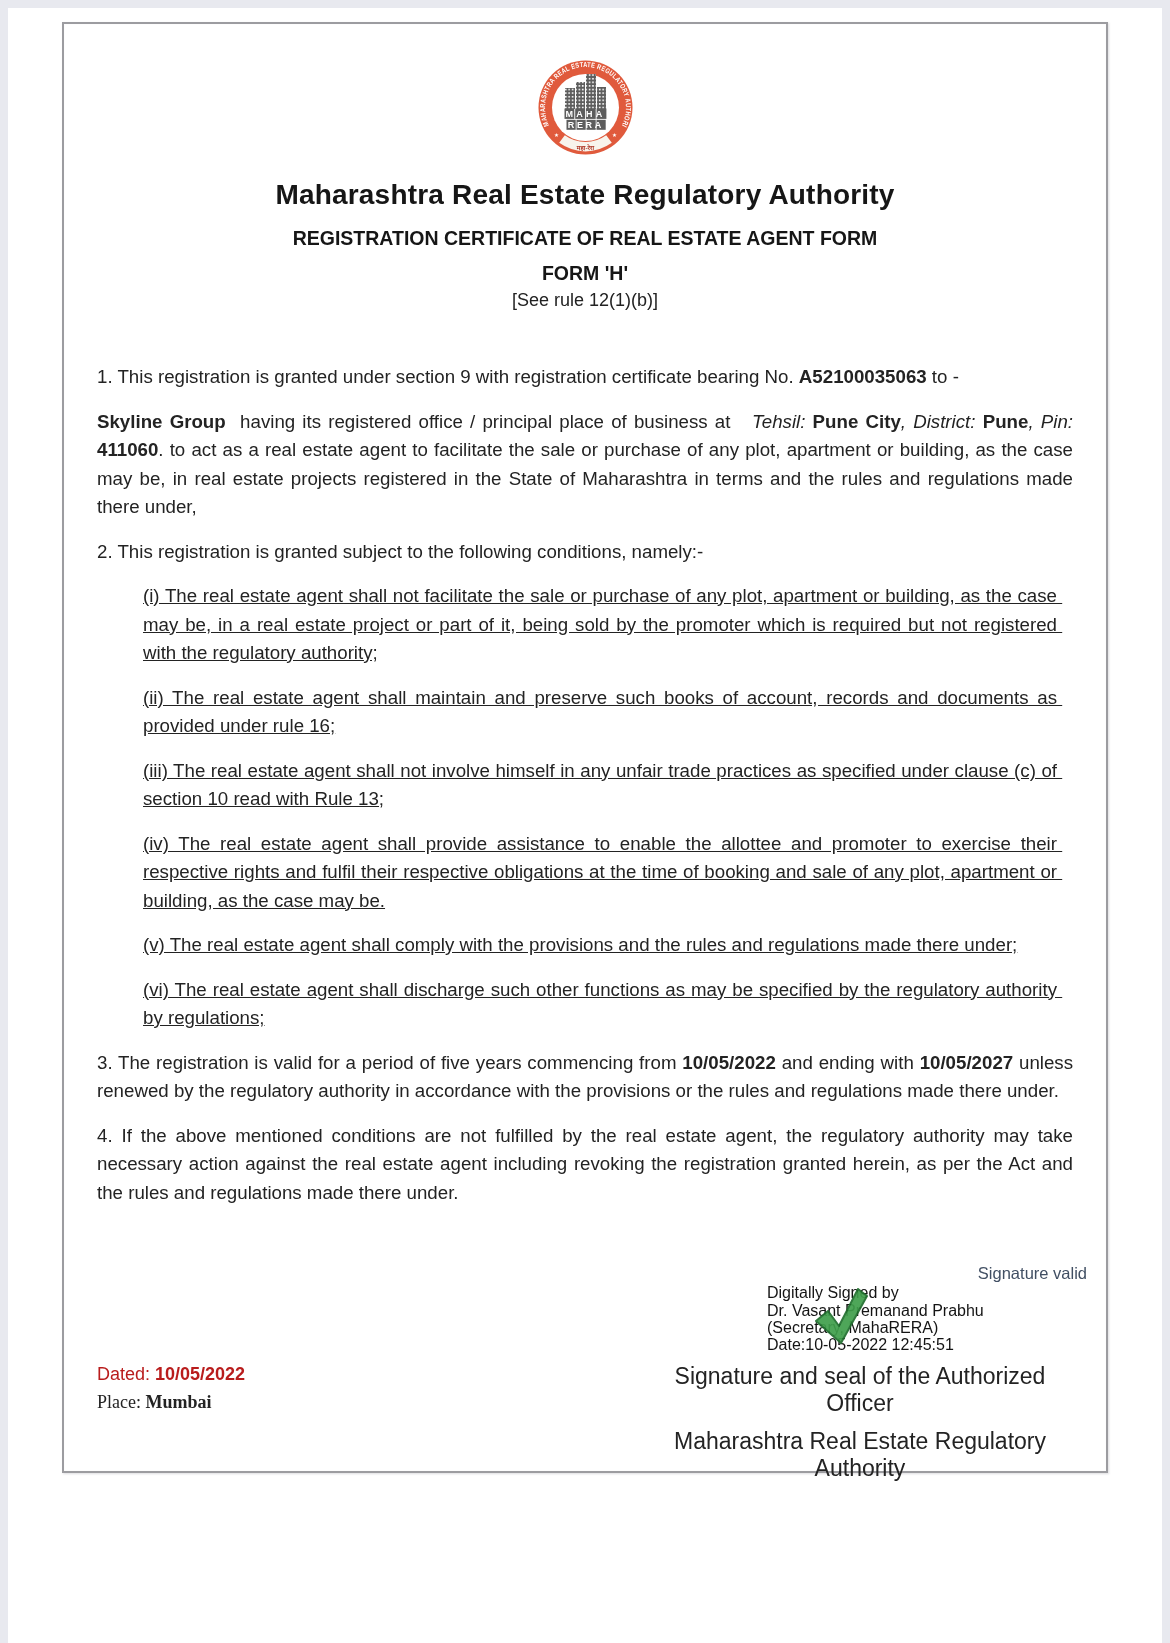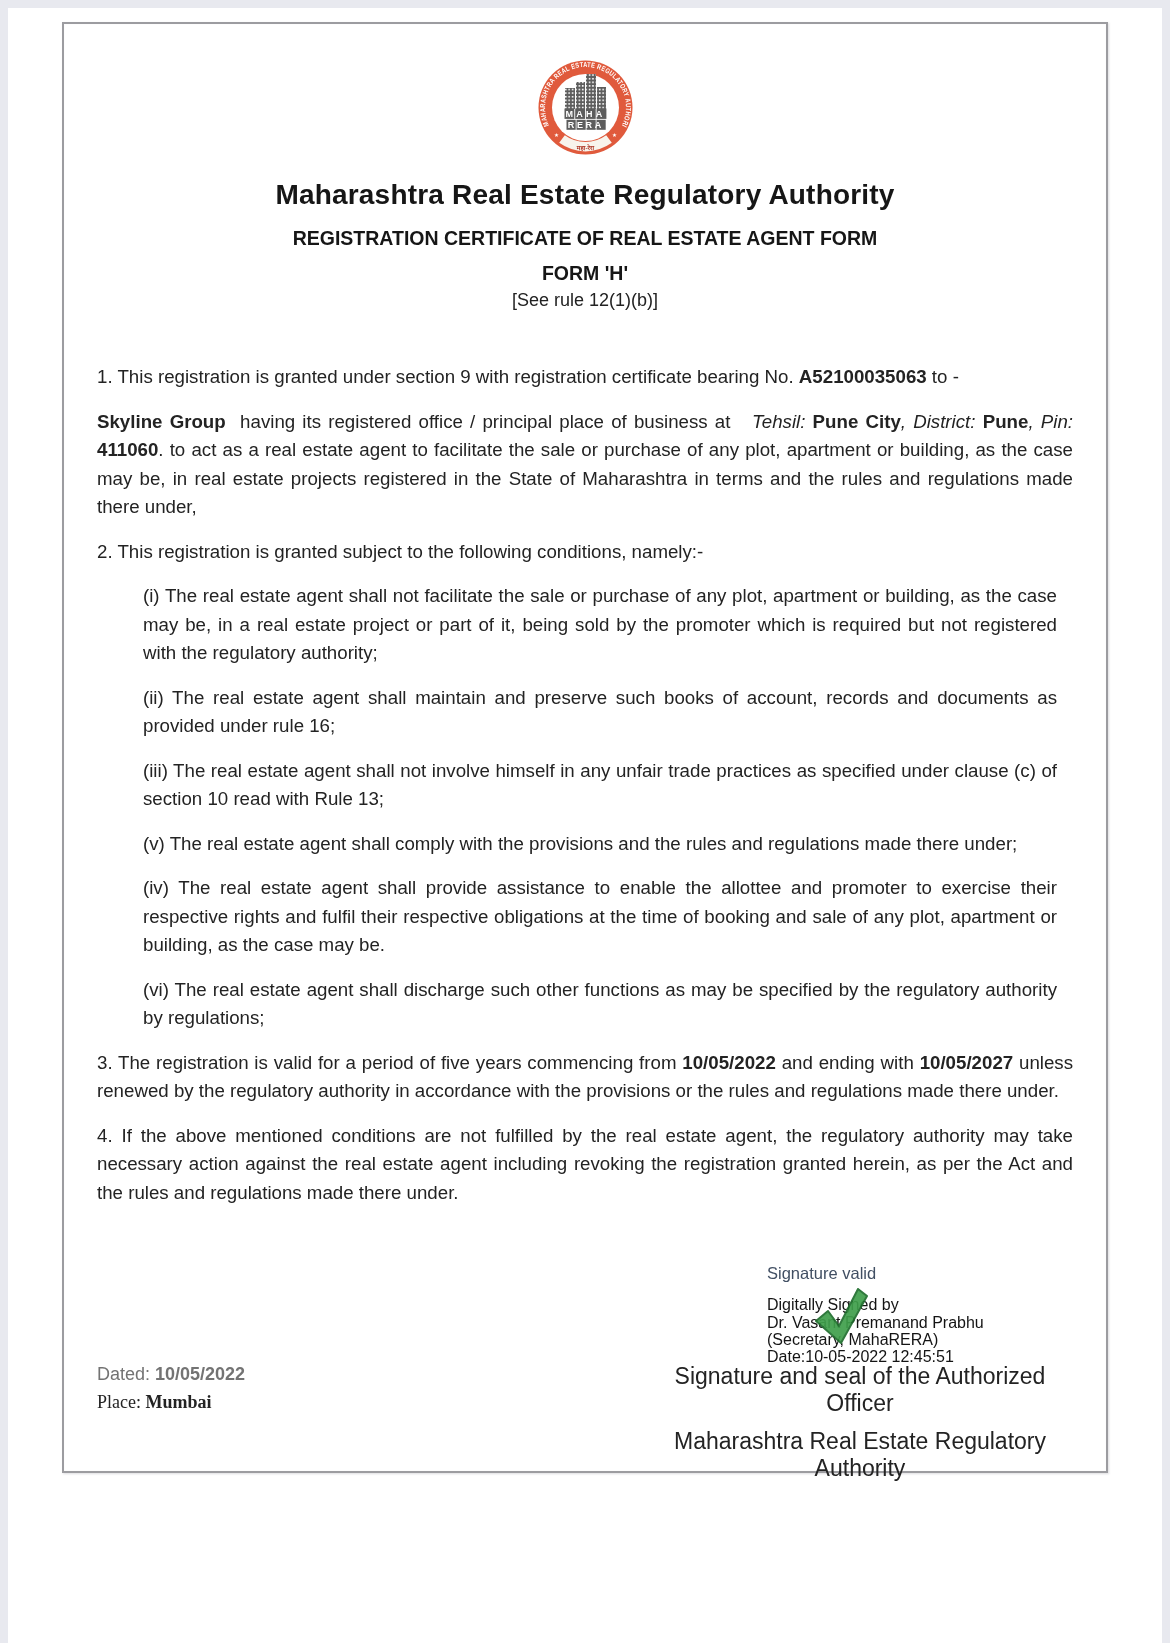--- a/index.html
+++ b/index.html
@@ -26,37 +26,37 @@
   }
   .subtitle1{margin-top:16px;text-align:center;font-size:19.5px;font-weight:bold;color:#161616;}
   .subtitle2{margin-top:12px;text-align:center;font-size:19.5px;font-weight:bold;color:#161616;}
   .rule-ref{margin-top:5px;text-align:center;font-size:18px;color:#222;}
   .body-text{
     margin:52px 33px 0 33px;
     font-size:18.7px;line-height:28.5px;text-align:justify;color:#232323;
   }
   .para{margin:16px 0 0 0;white-space:pre-wrap;}
   .para:first-child{margin-top:0;}
-  .cond{margin:16px 16px 0 46px;white-space:pre-wrap;}
+  .cond{margin:16px 16px 0 46px;white-space:pre-wrap;text-decoration:underline;}
   .b{font-weight:bold;}
   .i{font-style:italic;}
   .bi{font-weight:bold;}
   
   .sig-valid-block{
     position:absolute;left:703px;top:1241px;width:320px;
     font-size:16px;line-height:17.3px;color:#141414;
   }
-  .sig-valid-label{color:#414f63;font-size:16.5px;margin-bottom:14px;}
+  .sig-valid-label{color:#414f63;font-size:16.5px;margin-bottom:2px;text-align:right;}
   .check-icon{position:absolute;left:745px;top:1260px;}
   .officer-block{
     position:absolute;left:576px;top:1339px;width:440px;
     text-align:center;font-size:23px;color:#232323;
   }
   .officer-line2{margin-top:10.5px;}
-  .dated-line{position:absolute;left:33px;top:1340px;font-size:18px;color:#737373;}
+  .dated-line{position:absolute;left:33px;top:1340px;font-size:18px;color:#b91c1c;}
   .place-line{position:absolute;left:33px;top:1368px;font-size:18px;color:#232323;font-family:Liberation Serif, serif;}
 </style>
 </head>
 <body>
 
 <div class="sheet">
   <div class="cert-border">
 
     <div class="logo-wrap">
       <svg width="97" height="97" viewBox="0 0 97 97">
@@ -110,22 +110,22 @@
 
       <div class="para"><span>1. This registration is granted under section 9 with registration certificate bearing No. </span><span class="b">A52100035063</span><span> to -</span></div>
 
       <div class="para"><span class="b">Skyline Group</span><span>  having its registered office / principal place of business at   </span><span class="i">Tehsil: </span><span class="bi">Pune City</span><span class="i">, </span><span class="i">District: </span><span class="bi">Pune</span><span class="i">, </span><span class="i">Pin: </span><span class="bi">411060</span><span>. to act as a real estate agent to facilitate the sale or purchase of any plot, apartment or building, as the case may be, in real estate projects registered in the State of Maharashtra in terms and the rules and regulations made there under,</span></div>
 
       <div class="para">2. This registration is granted subject to the following conditions, namely:-</div>
 
       <div class="cond">(i) The real estate agent shall not facilitate the sale or purchase of any plot, apartment or building, as the case may be, in a real estate project or part of it, being sold by the promoter which is required but not registered with the regulatory authority;</div>
       <div class="cond">(ii) The real estate agent shall maintain and preserve such books of account, records and documents as provided under rule 16;</div>
       <div class="cond">(iii) The real estate agent shall not involve himself in any unfair trade practices as specified under clause (c) of section 10 read with Rule 13;</div>
+      <div class="cond">(iv) The real estate agent shall provide assistance to enable the allottee and promoter to exercise their respective rights and fulfil their respective obligations at the time of booking and sale of any plot, apartment or building, as the case may be.</div>
       <div class="cond">(v) The real estate agent shall comply with the provisions and the rules and regulations made there under;</div>
-      <div class="cond">(iv) The real estate agent shall provide assistance to enable the allottee and promoter to exercise their respective rights and fulfil their respective obligations at the time of booking and sale of any plot, apartment or building, as the case may be.</div>
       <div class="cond">(vi) The real estate agent shall discharge such other functions as may be specified by the regulatory authority by regulations;</div>
 
       <div class="para"><span>3. The registration is valid for a period of five years commencing from </span><span class="b">10/05/2022</span><span> and ending with </span><span class="b">10/05/2027</span><span> unless renewed by the regulatory authority in accordance with the provisions or the rules and regulations made there under.</span></div>
 
       <div class="para">4. If the above mentioned conditions are not fulfilled by the real estate agent, the regulatory authority may take necessary action against the real estate agent including revoking the registration granted herein, as per the Act and the rules and regulations made there under.</div>
     </div>
 
     <div class="sig-valid-block">
       <div class="sig-valid-label">Signature valid</div>
       <div>Digitally Signed by</div>

